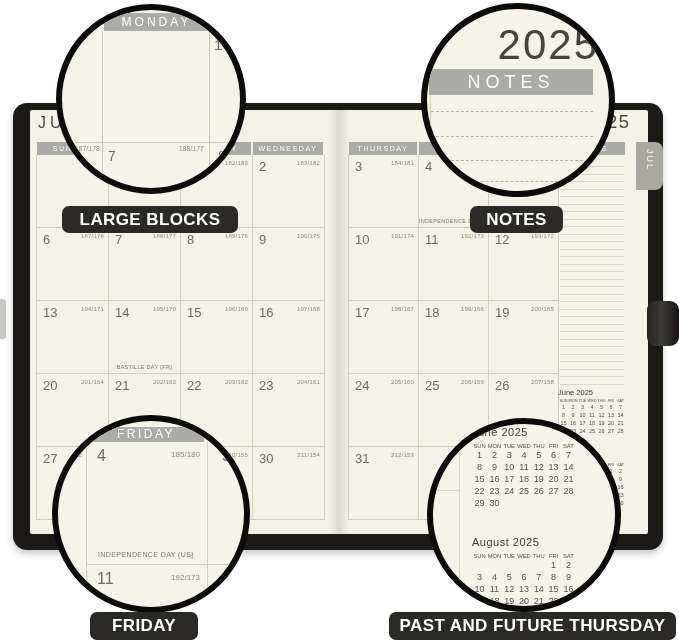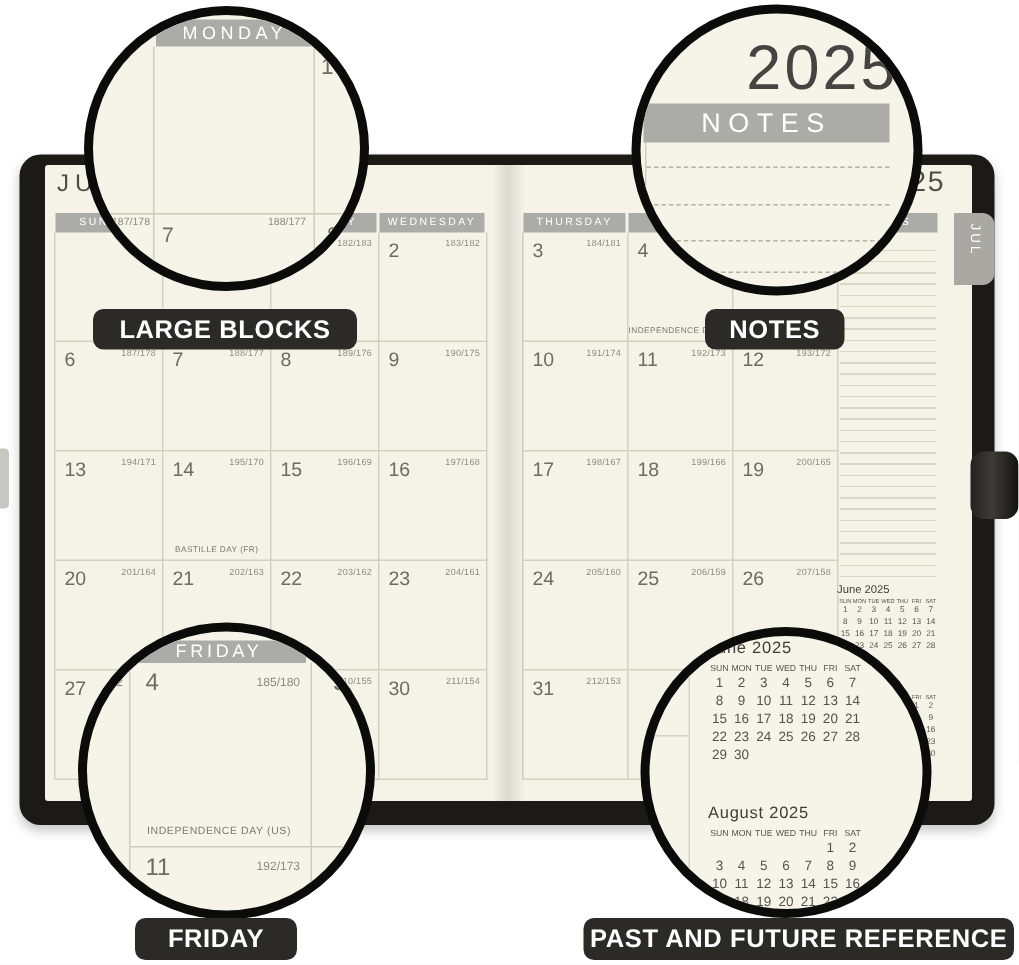--- a/index.html
+++ b/index.html
@@ -537,15 +537,15 @@
           <span>28</span>
           <span>29</span>
           <span>30</span>
         </div>
       </div>
   </div>
 
   <div class="label" style="left:62px;top:206px;width:176px;height:27px;">LARGE BLOCKS</div>
   <div class="label" style="left:470px;top:206px;width:93px;height:27px;">NOTES</div>
   <div class="label" style="left:90px;top:612px;width:108px;height:28px;">FRIDAY</div>
-  <div class="label" style="left:389px;top:612px;width:287px;height:28px;">PAST AND FUTURE REFERENCE</div>
+  <div class="label" style="left:389px;top:612px;width:287px;height:28px;">PAST AND FUTURE THURSDAY</div>
 
 </div>
 
 </body></html>

